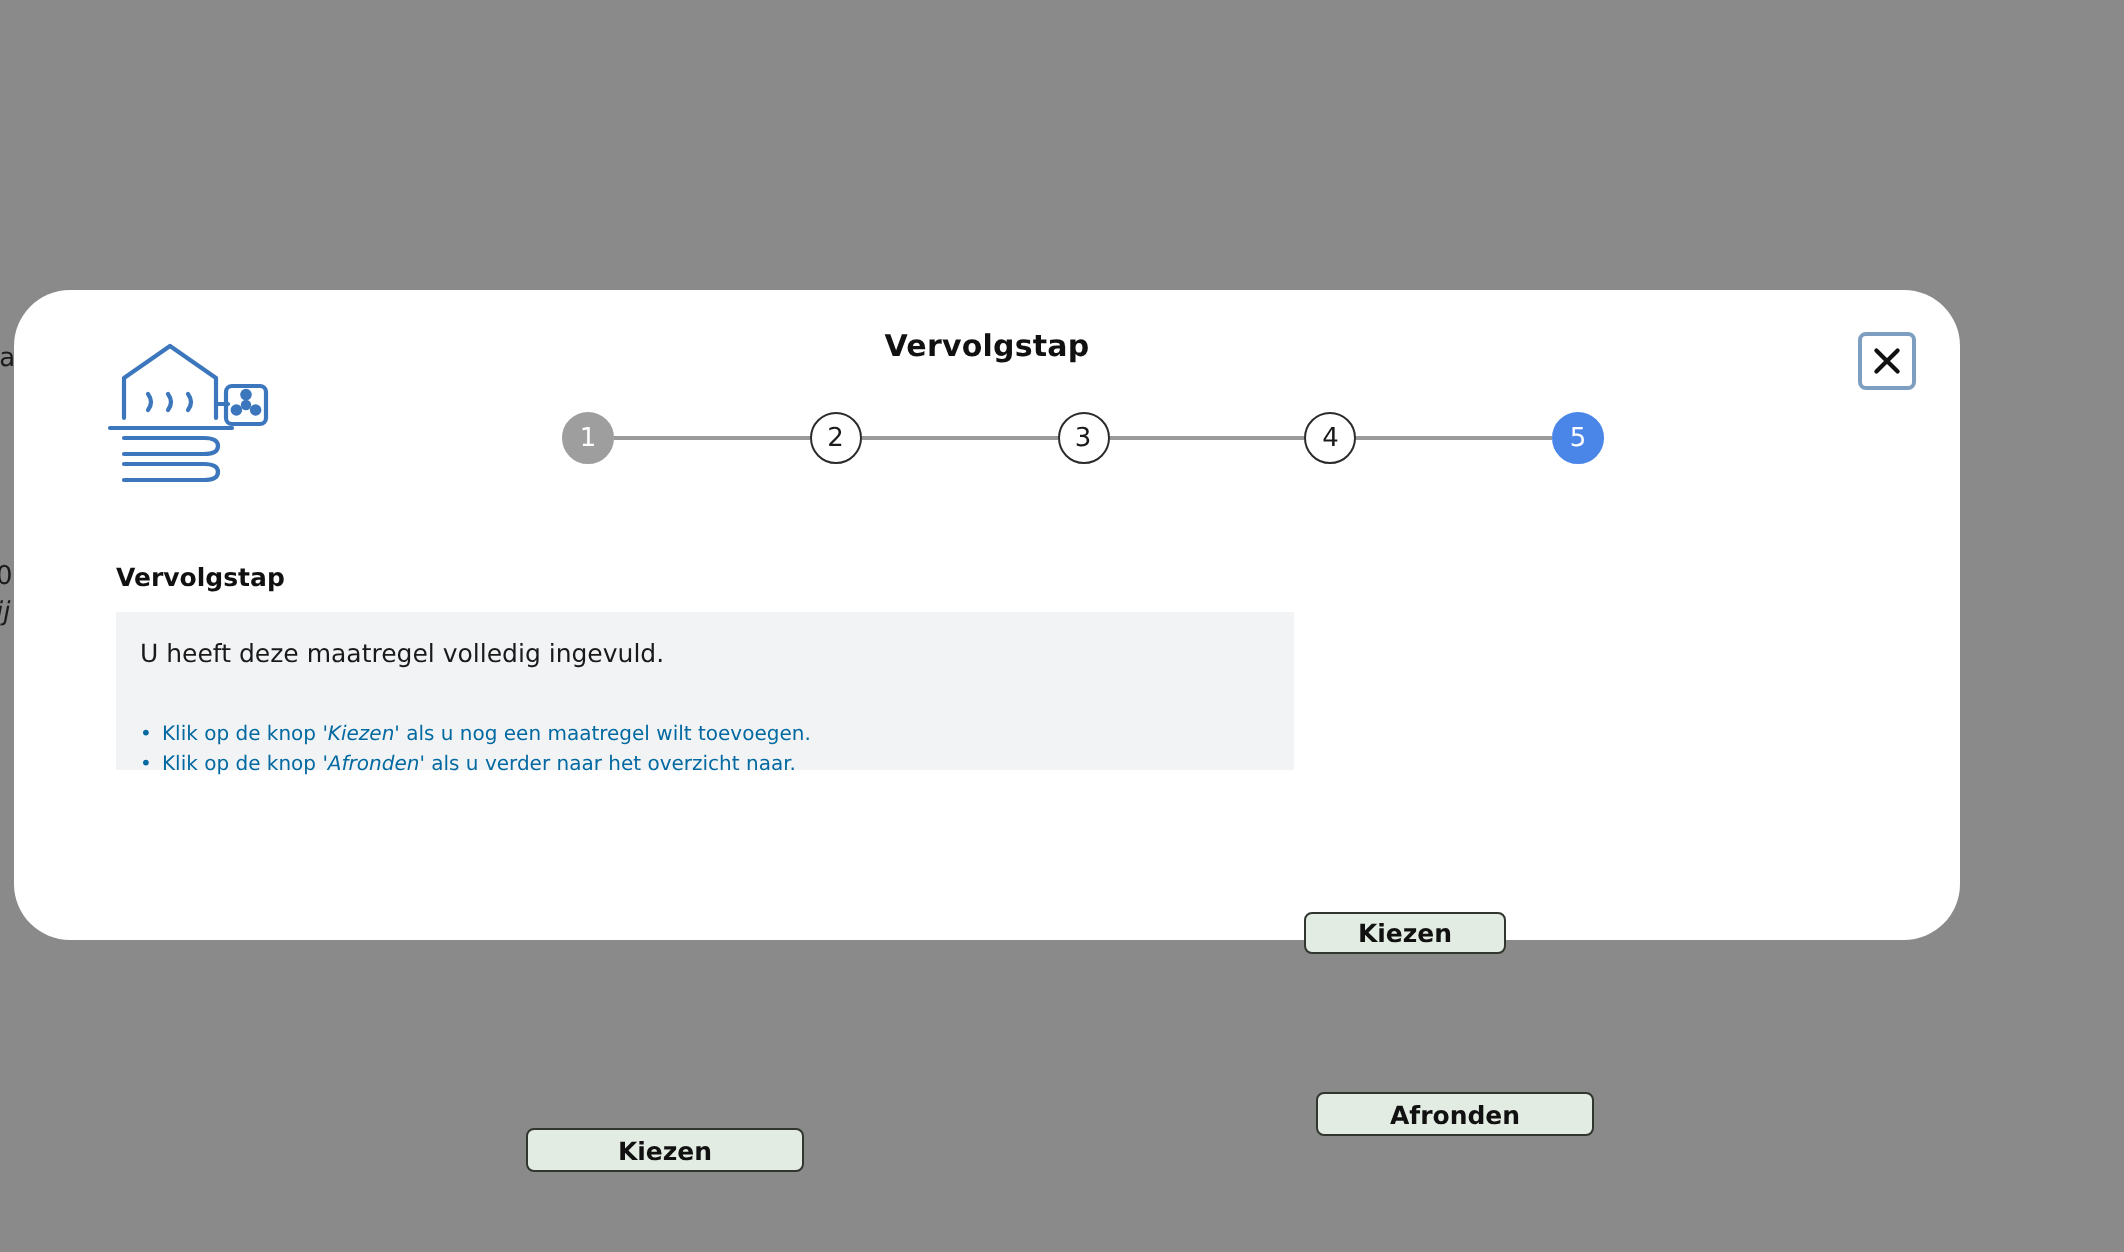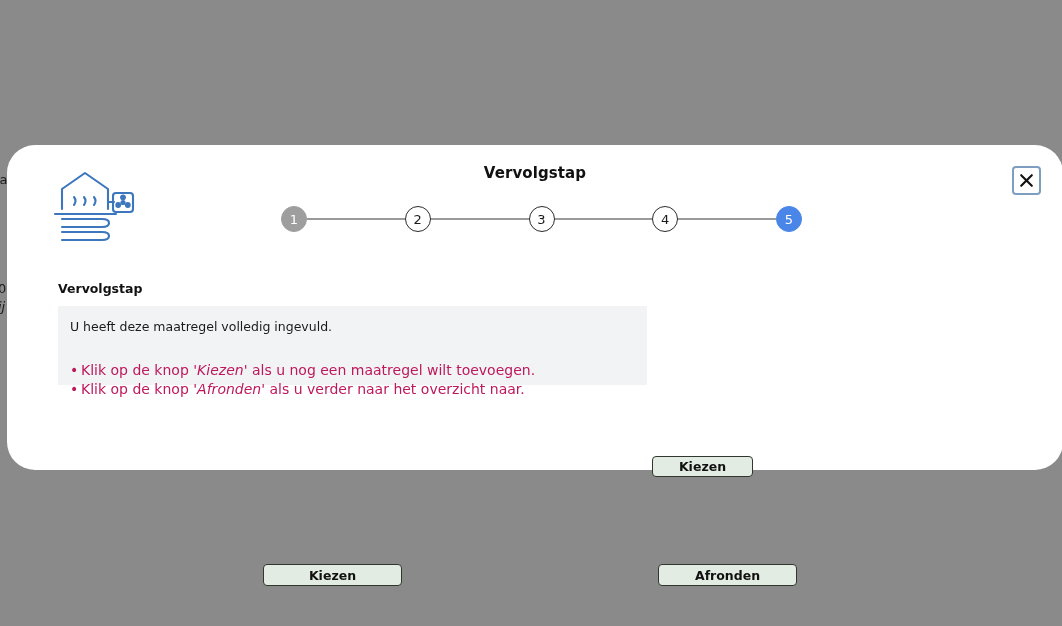--- a/index.html
+++ b/index.html
@@ -31,21 +31,21 @@
     font-size: 13px;
     white-space: nowrap;
   }
   .bg-text.italic { font-style: italic; }
 
   
   #dialog {
     position: absolute;
     left: 7px;
     top: 145px;
-    width: 1056px;
+    width: 973px;
     height: 325px;
     background: #ffffff;
     border-radius: 28px;
   }
 
   
   #close-btn {
     position: absolute;
     right: 22px;
     top: 21px;
@@ -148,22 +148,22 @@
     font-size: 12.5px;
     color: #1a1a1a;
     margin: 0 0 29px 0;
   }
   #info-list {
     margin: 0;
     padding: 0;
     list-style: none;
   }
   #info-list li {
-    font-size: 14px;
-    color: #be185d;
+    font-size: 10px;
+    color: #0369a1;
     line-height: 1.05;
     margin-bottom: 4px;
     padding-left: 11px;
     position: relative;
   }
   #info-list li::before {
     content: "\2022";
     position: absolute;
     left: 0;
     top: 0;
@@ -192,21 +192,21 @@
   #btn-vorige {
     position: absolute;
     left: 256px;
     top: 419px;
     width: 139px;
     height: 22px;
   }
   #btn-afronden {
     position: absolute;
     left: 651px;
-    top: 419px;
+    top: 401px;
     width: 139px;
     height: 22px;
   }
 </style>
 </head>
 <body>
 
 <div id="screen">
 
   <div id="backdrop-content">

